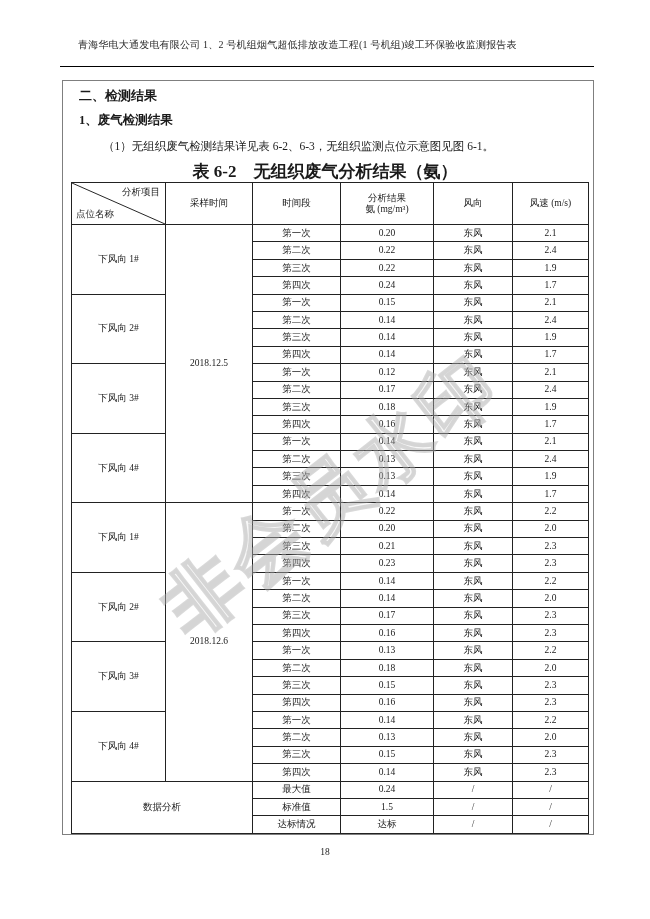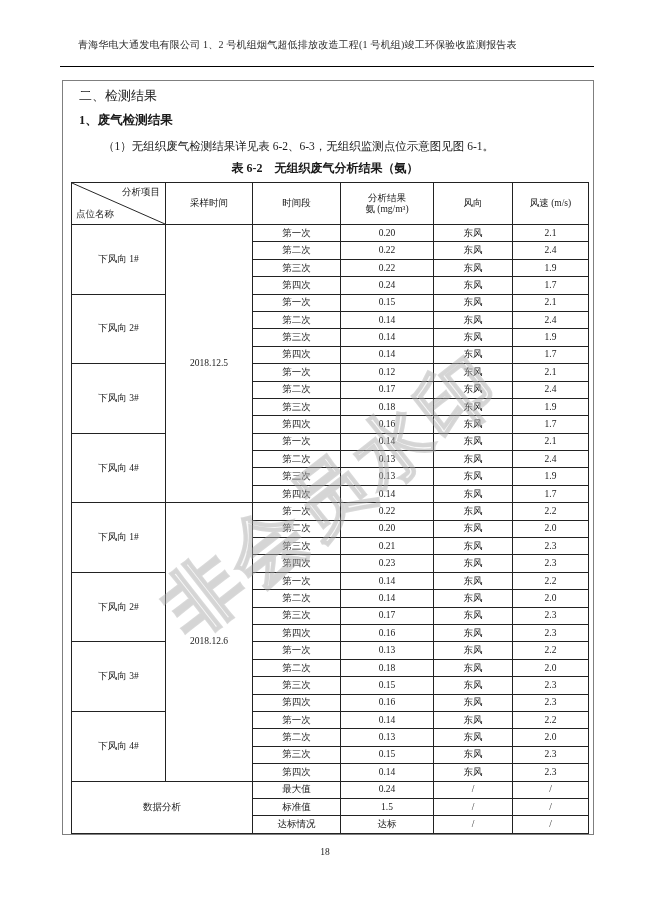--- a/index.html
+++ b/index.html
@@ -7,24 +7,24 @@
   body {
     width:650px; height:919px; position:relative; overflow:hidden;
     font-family:"Liberation Serif","DejaVu Serif",serif; color:#1a1a1a;
   }
   .doc-header {
     position:absolute; left:78px; top:38px; font-size:10px; color:#2a2a2a;
     letter-spacing:0.2px; white-space:nowrap;
   }
   .header-rule { position:absolute; left:60px; top:66px; width:534px; height:1px; background:#000; }
   .frame { position:absolute; left:62px; top:80px; width:532px; height:755px; border:1px solid #7f7f7f; }
-  .h1 { position:absolute; left:79px; top:87px; font-size:13px; font-weight:normal; }
+  .h1 { position:absolute; left:79px; top:87px; font-size:13px; font-weight:bold; }
   .h2 { position:absolute; left:79px; top:112px; font-size:12.5px; font-weight:bold; }
   .para { position:absolute; left:103px; top:139px; font-size:11.5px; }
-  .tbl-title { position:absolute; left:0; top:160px; width:650px; text-align:center; font-size:12px; font-weight:bold; }
+  .tbl-title { position:absolute; left:0; top:160px; width:650px; text-align:center; font-size:17px; font-weight:bold; }
   table.results {
     position:absolute; left:71px; top:182px; width:517px;
     border-collapse:collapse; table-layout:fixed; background:transparent;padding-left:32px;
   }
   .results th, .results td {
     border:1px solid #222; text-align:center; vertical-align:middle;
     font-size:9.5px; font-weight:normal; padding:0; height:17.4px; line-height:1.15;
     overflow:hidden;
   }
   .results thead th { height:42px; }

